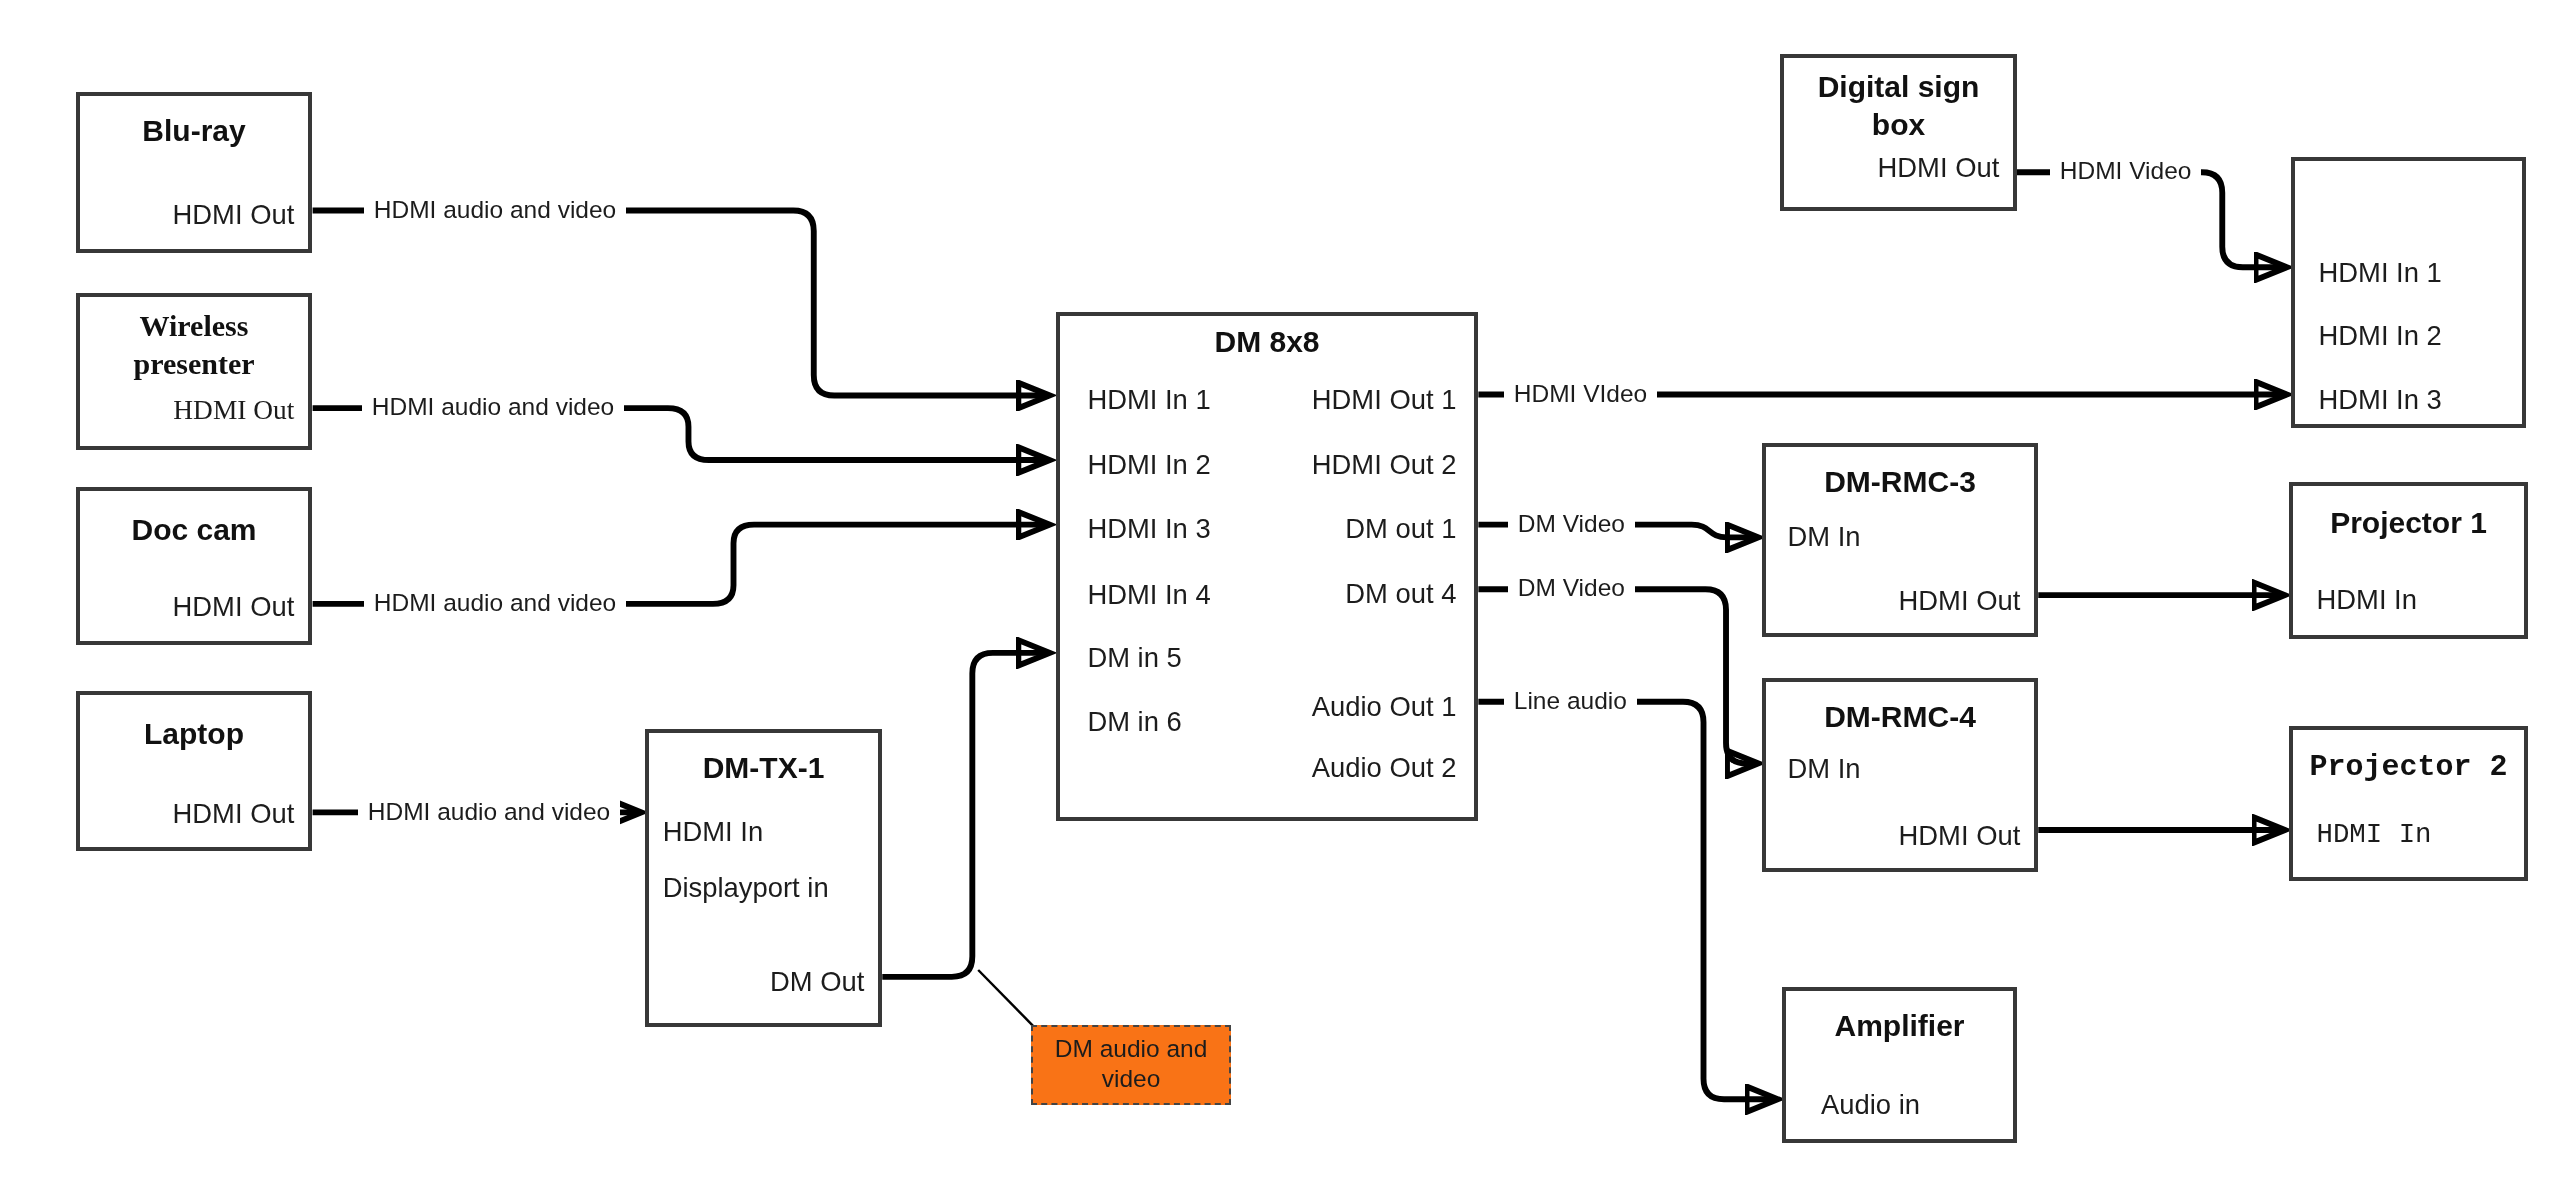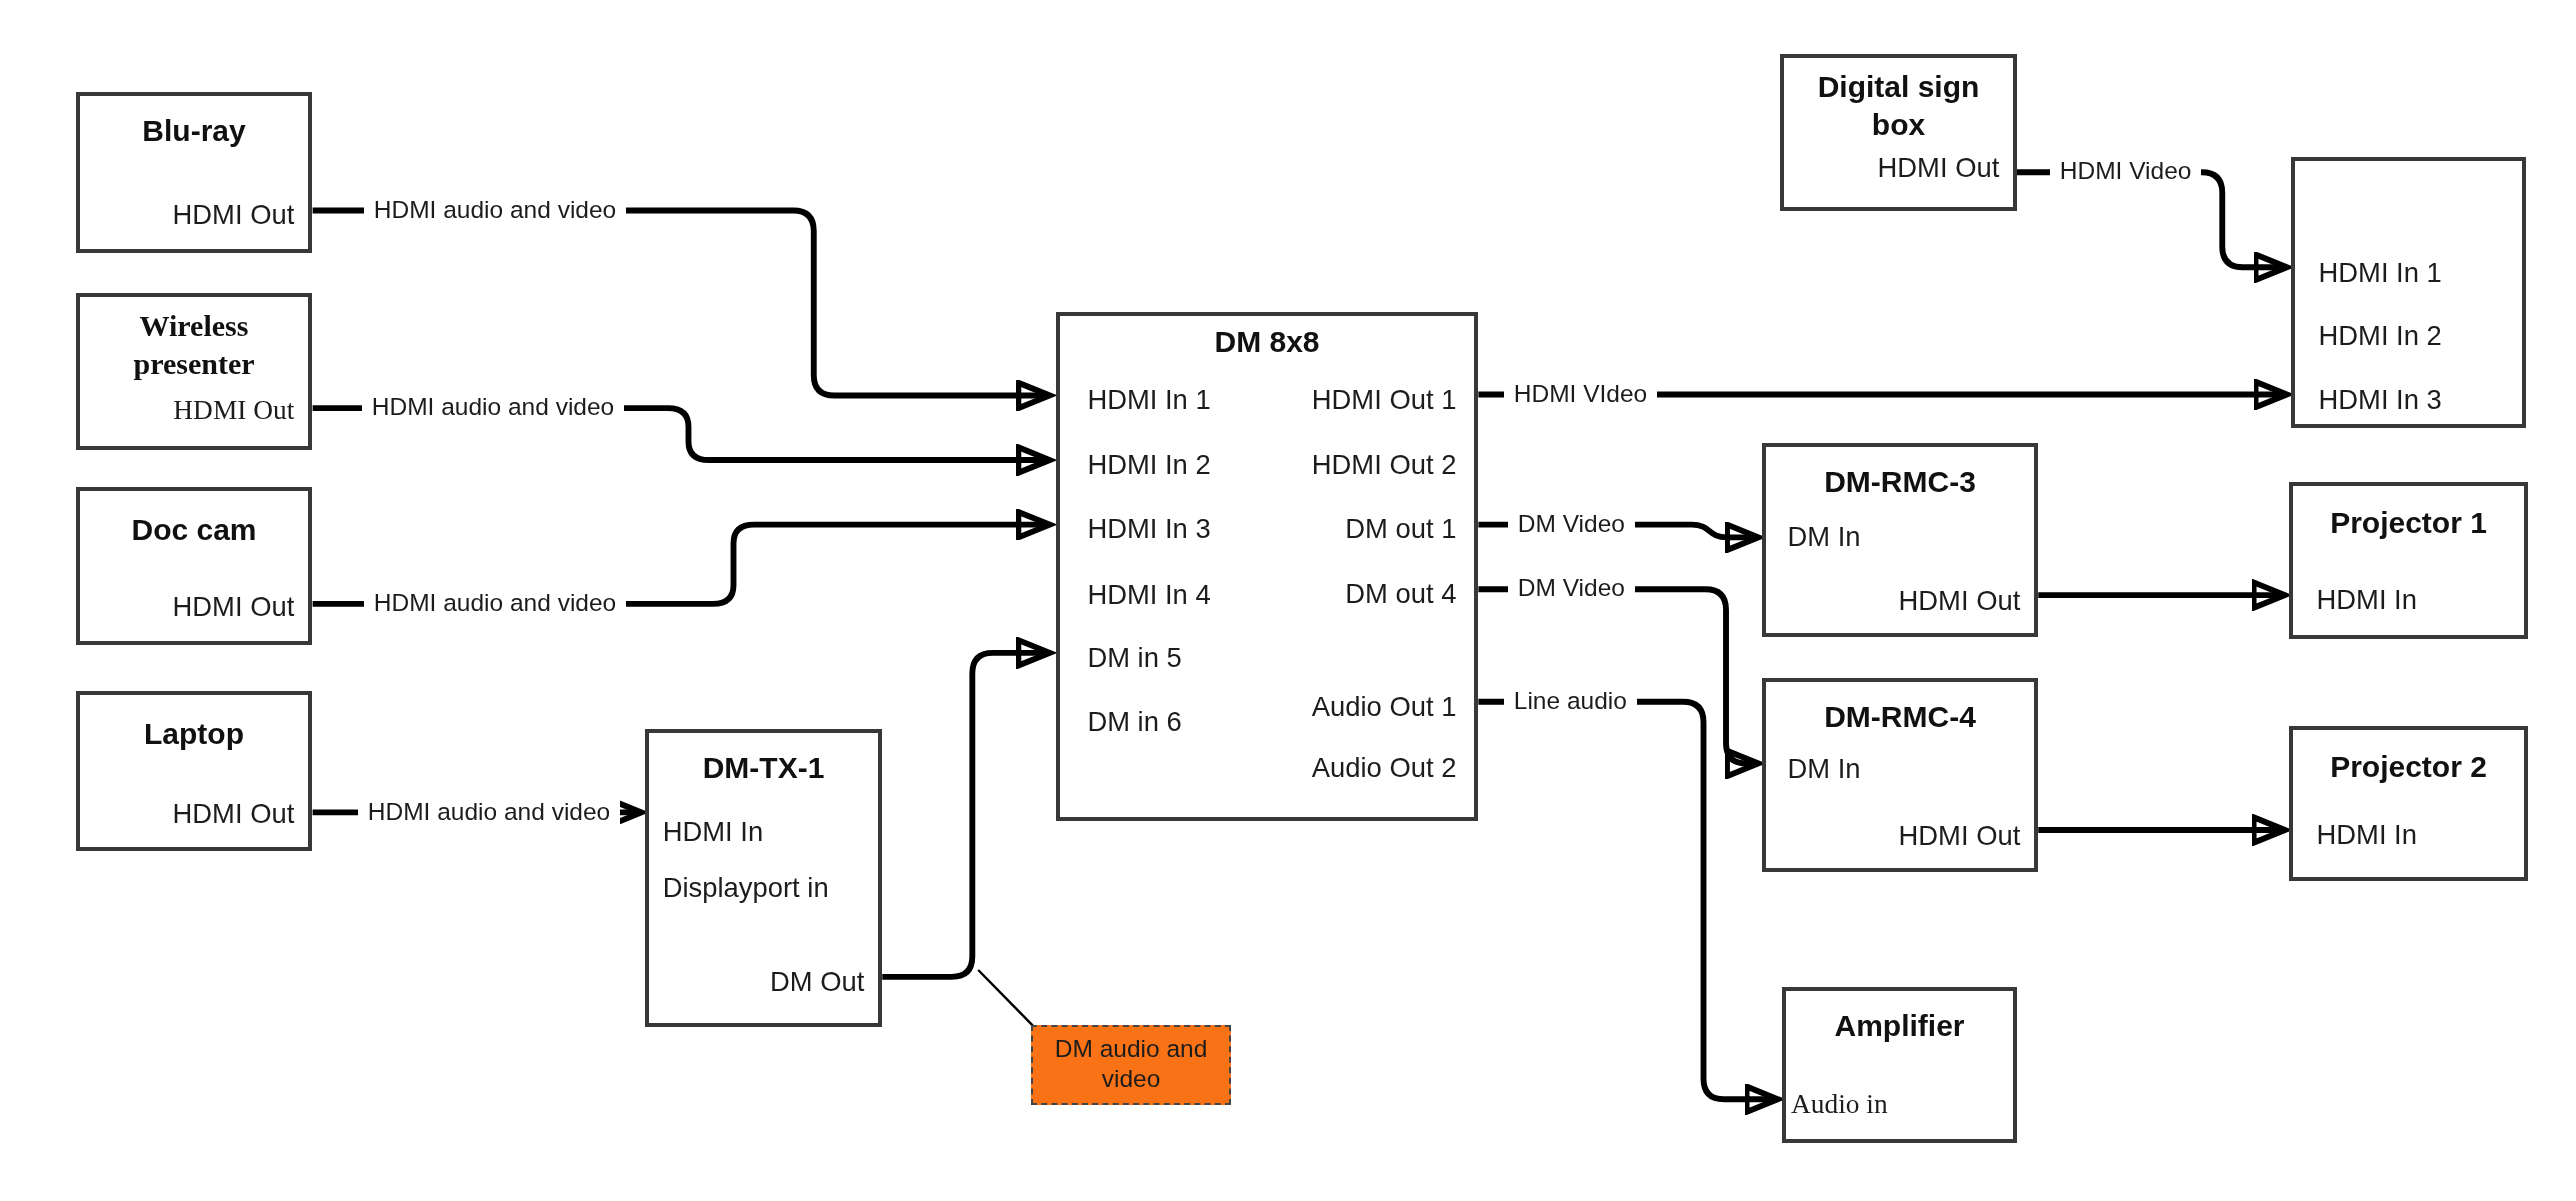--- a/index.html
+++ b/index.html
@@ -158,28 +158,28 @@
     <div class="devtitle" style="top:17.6px;">Projector 1</div>
     <div class="port" style="left:23.5px; top:113px;">HDMI In</div>
   </div>
 
   <div class="devbox" style="left:1762px; top:678px; width:276px; height:194px;">
     <div class="devtitle" style="top:15.7px;">DM-RMC-4</div>
     <div class="port" style="left:21.5px; top:86px;">DM In</div>
     <div class="port r" style="right:13.7px; top:153px;">HDMI Out</div>
   </div>
 
-  <div class="devbox" style="left:2289px; top:726px; width:239px; height:155px;">
+  <div class="devbox" style="left:2289px; top:726px; width:239px; height:155px;font-family:Liberation Mono, monospace;">
     <div class="devtitle" style="top:17.6px;">Projector 2</div>
     <div class="port" style="left:23.5px; top:104px;">HDMI In</div>
   </div>
 
   <div class="devbox" style="left:1782px; top:987px; width:235px; height:156px;">
     <div class="devtitle" style="top:15.7px;">Amplifier</div>
-    <div class="port" style="left:5px; top:113px;font-family:Liberation Serif, serif;">Audio in</div>
+    <div class="port" style="left:35px; top:113px;">Audio in</div>
   </div>
 
   <span class="wlabel" style="left:364px; top:211px;">HDMI audio and video</span>
   <span class="wlabel" style="left:362px; top:408px;">HDMI audio and video</span>
   <span class="wlabel" style="left:364px; top:604px;">HDMI audio and video</span>
   <span class="wlabel" style="left:358px; top:813px;">HDMI audio and video</span>
   <span class="wlabel" style="left:1504px; top:395px;">HDMI VIdeo</span>
   <span class="wlabel" style="left:1508px; top:525px;">DM Video</span>
   <span class="wlabel" style="left:1508px; top:589px;">DM Video</span>
   <span class="wlabel" style="left:1504px; top:702px;">Line audio</span>

